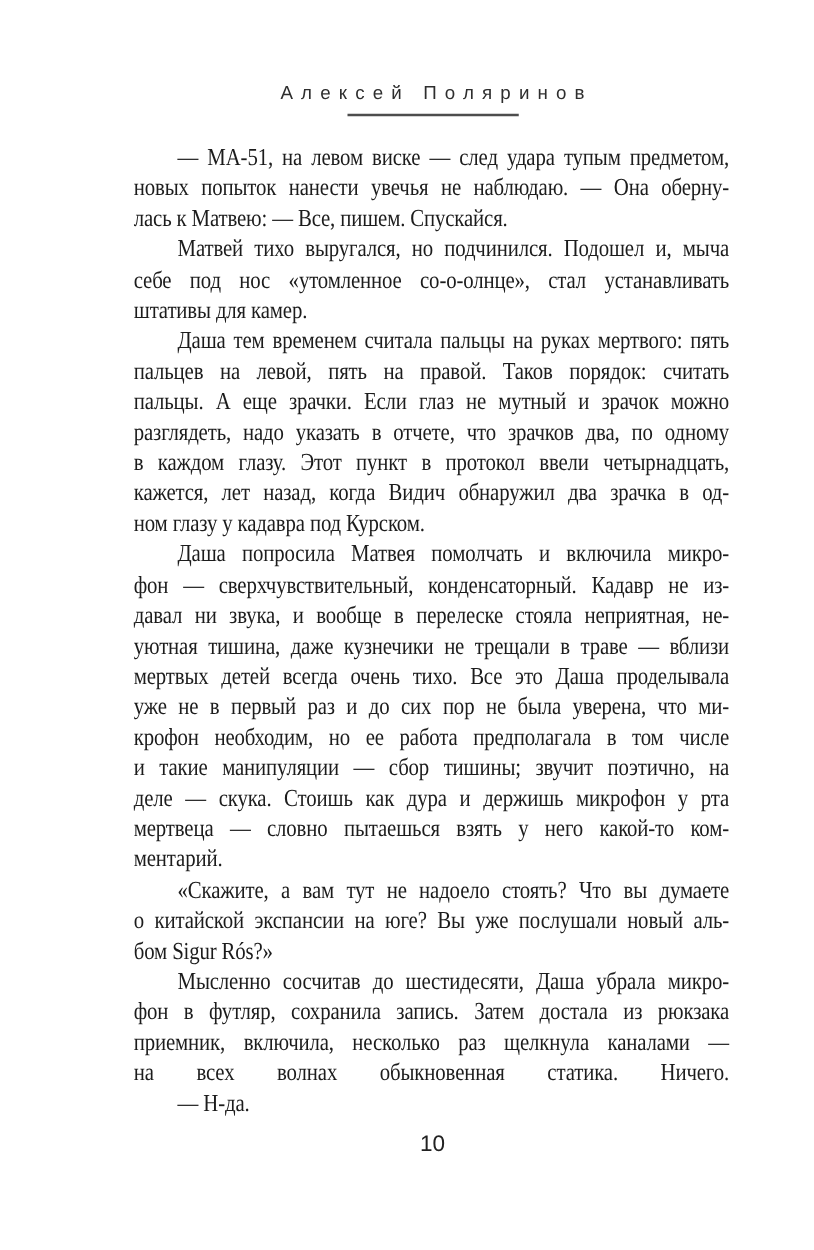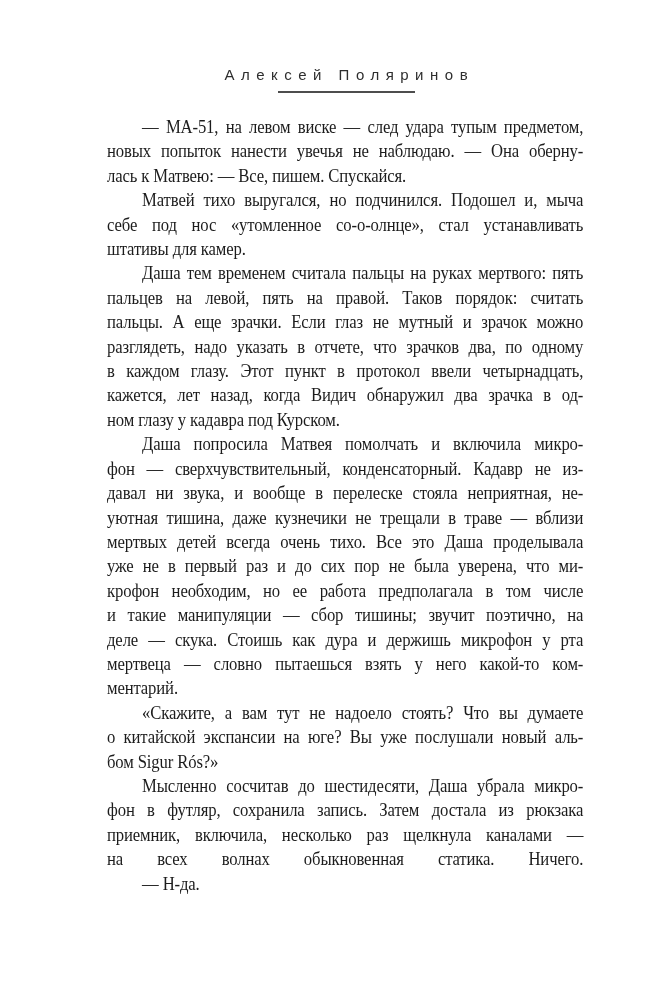--- a/index.html
+++ b/index.html
@@ -133,15 +133,16 @@
         </div>
         <div class="para">
           <div class="line indent">Мысленно сосчитав до шестидесяти, Даша убрала микро-</div>
           <div class="line">фон в футляр, сохранила запись. Затем достала из рюкзака</div>
           <div class="line">приемник, включила, несколько раз щелкнула каналами —</div>
           <div class="line">на всех волнах обыкновенная статика. Ничего.</div>
           <div class="line indent lastline">—  Н-да.</div>
         </div>
       </div>
 
+    <div class="folio">10</div>
 
   </div>
 </div>
 
 </body></html>

